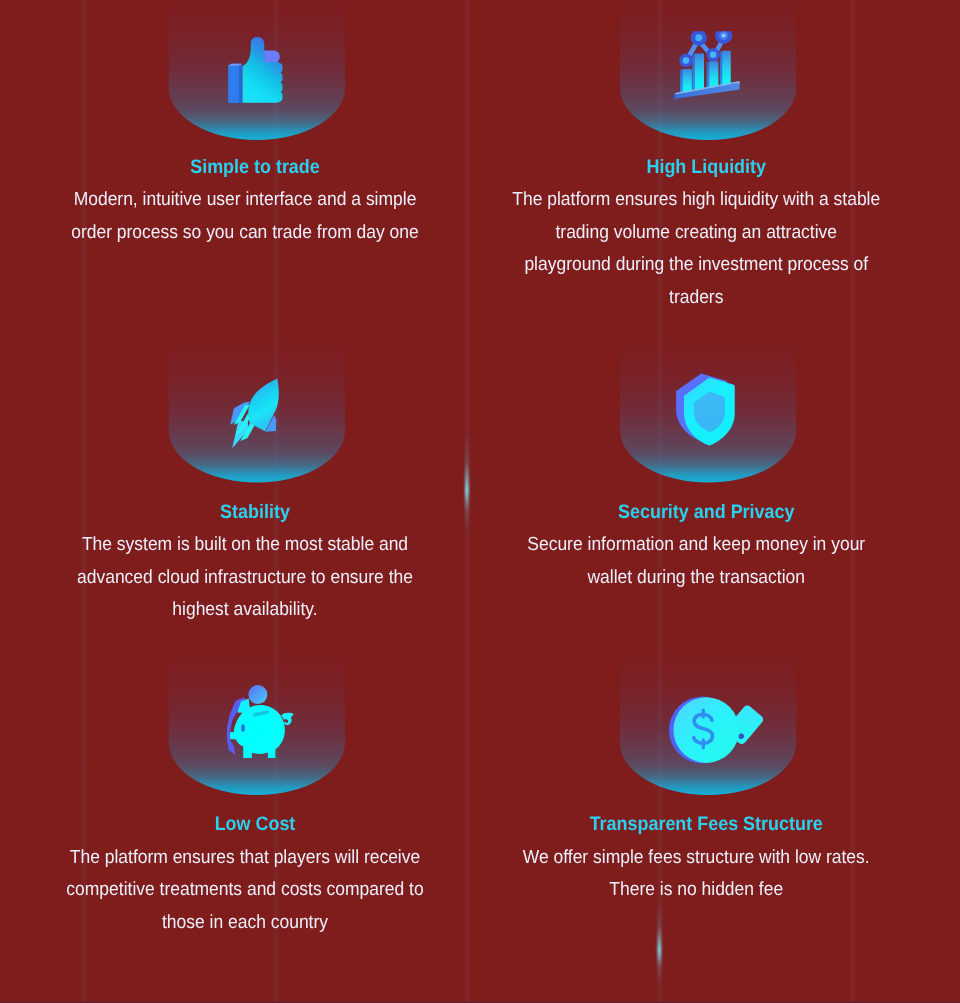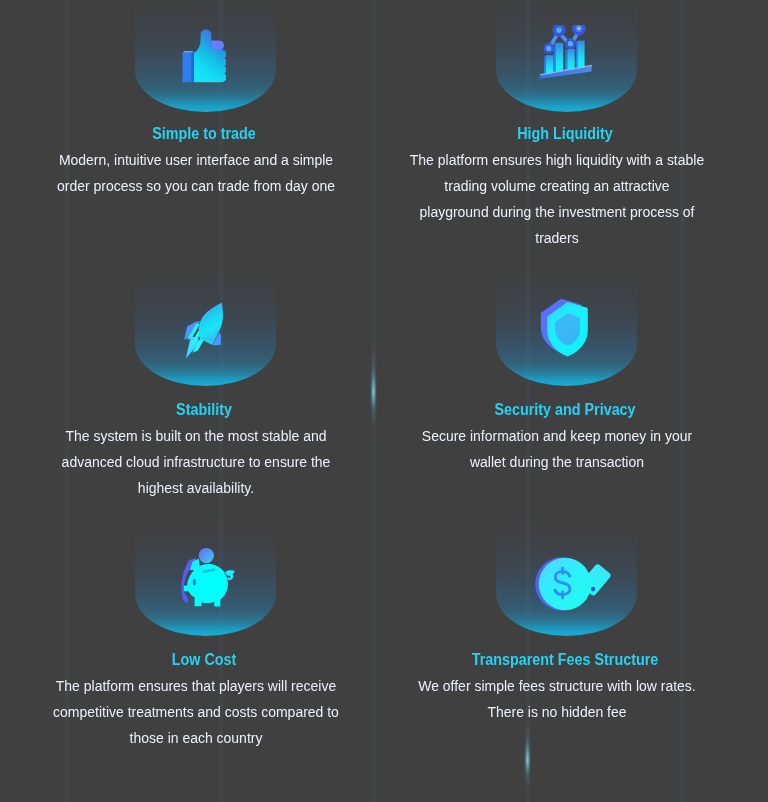--- a/index.html
+++ b/index.html
@@ -2,21 +2,21 @@
 <html><head>
 <meta charset="utf-8">
 <style>
   html,body{margin:0;padding:0;}
   body{
     width:768px;height:802px;overflow:hidden;
     background:#142463;
     font-family:"Liberation Sans", sans-serif;
     color:#fff;
   }
-  .stage{position:relative;width:768px;height:802px;overflow:hidden;background:#404040;}
+  .stage{position:relative;width:768px;height:802px;overflow:hidden;background:#7f1d1d;}
   .vlines{position:absolute;inset:0;pointer-events:none;}
   .vline{position:absolute;top:0;width:6px;height:802px;
      background:linear-gradient(90deg,rgba(130,175,255,0) 0%,rgba(130,175,255,.045) 35%,rgba(130,175,255,.055) 55%,rgba(130,175,255,0) 100%);}
   .meteor{position:absolute;width:3px;border-radius:2px;
       background:linear-gradient(180deg,
         rgba(90,215,255,0) 0%,
         rgba(95,220,255,.20) 30%,
         rgba(130,235,255,.92) 58%,
         rgba(95,220,255,.22) 78%,
         rgba(90,215,255,0) 100%);

